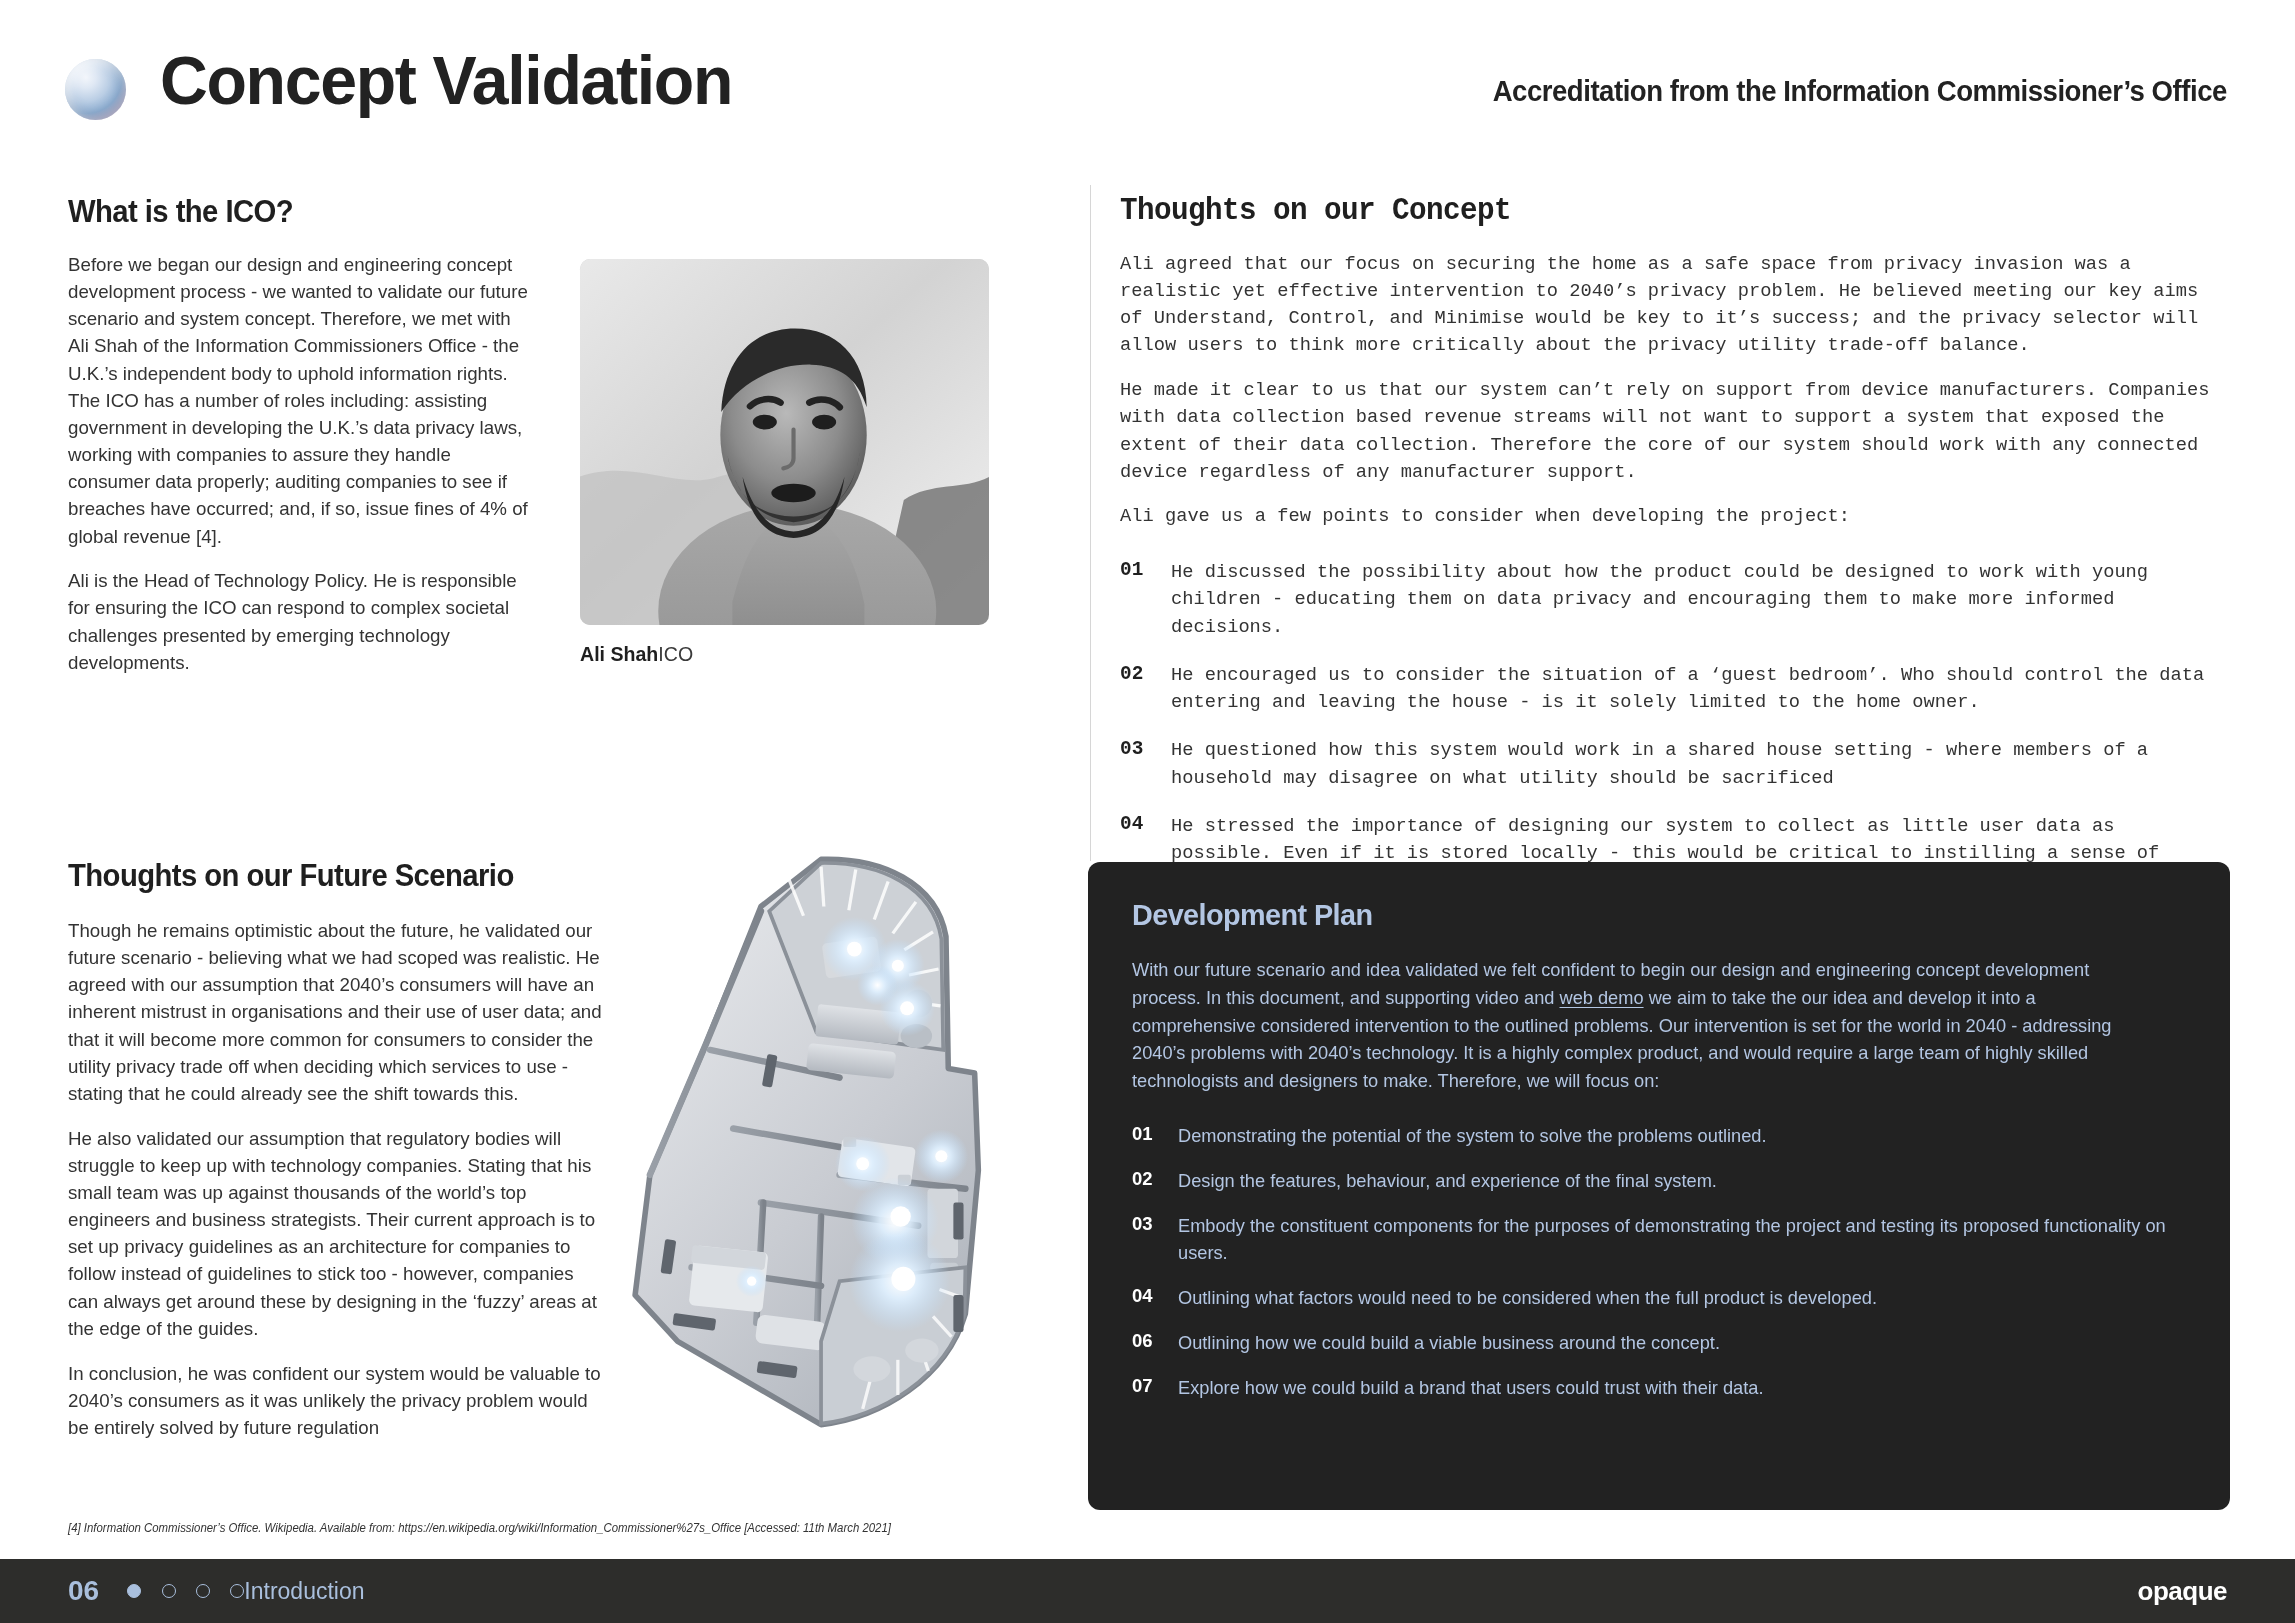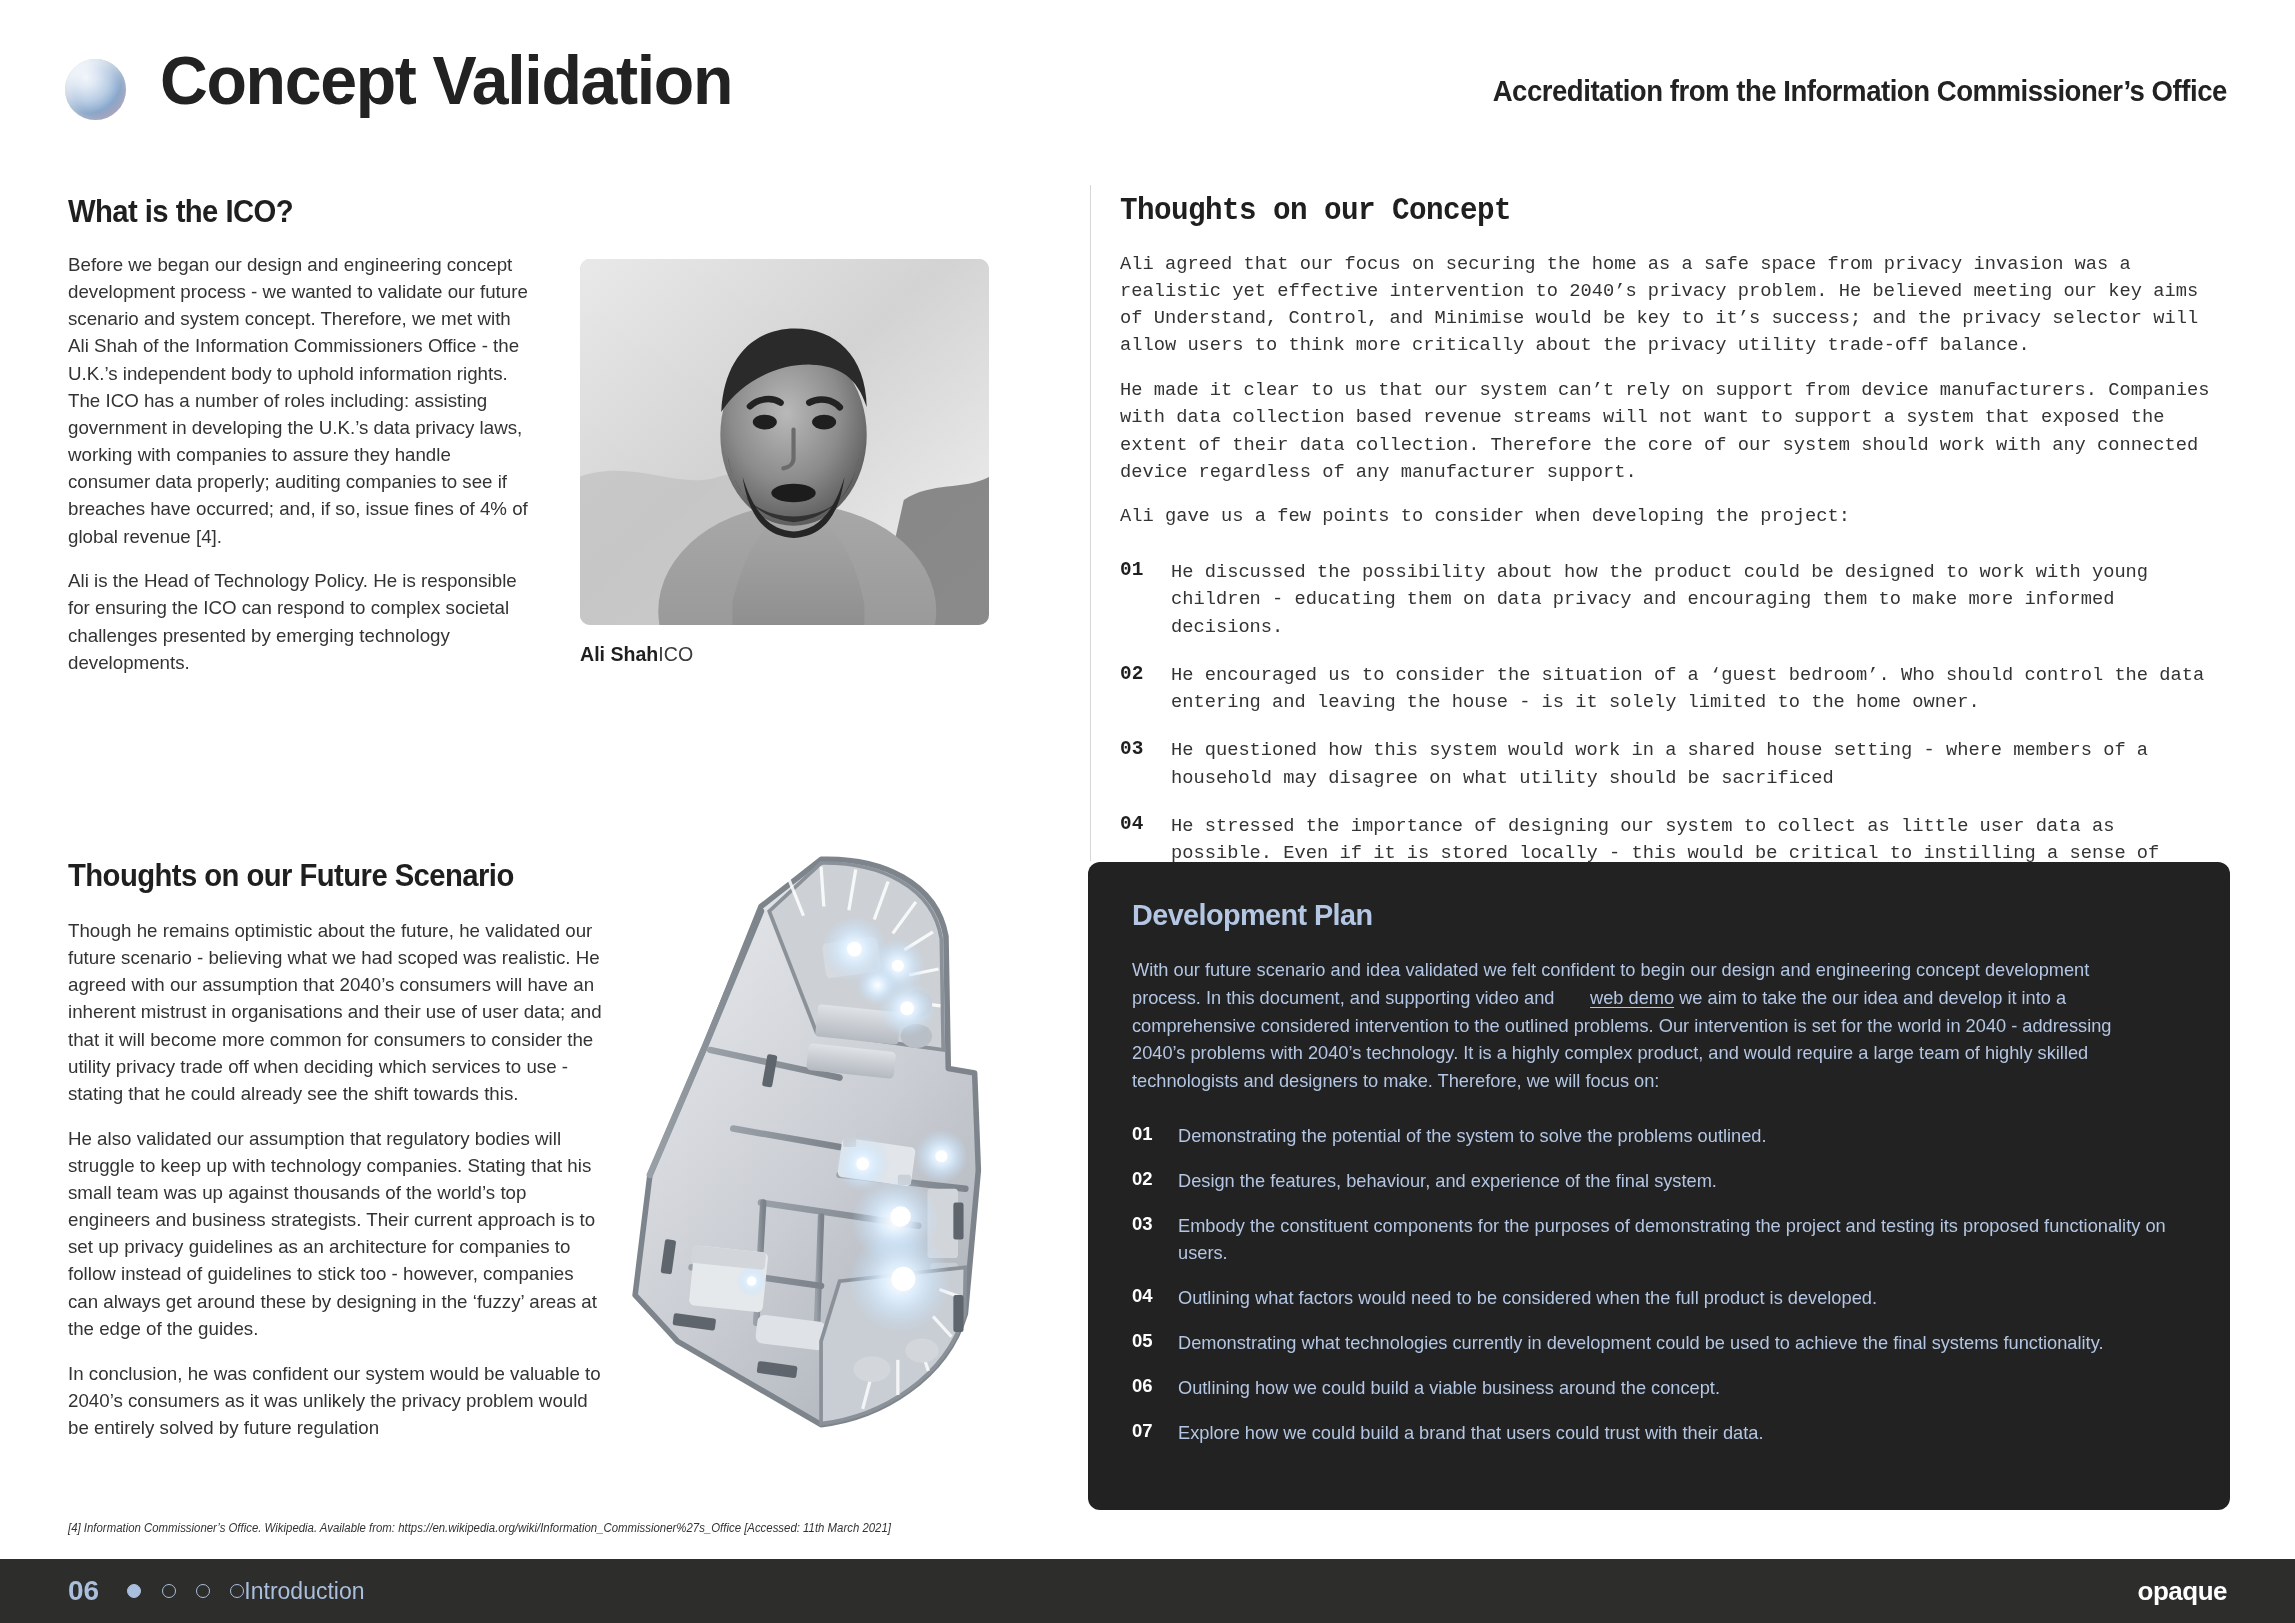--- a/index.html
+++ b/index.html
@@ -104,21 +104,21 @@
   }
   .devcard h2 {
     font-size:30px; font-weight:700; letter-spacing:-0.6px; color:#b3c6e3;
     transform: scaleX(0.96); transform-origin:left center; white-space:nowrap;
     margin-bottom:24px;
   }
   .devcard p.devbody {
     font-size:18.5px; line-height:1.5; color:#b3c6e3; width:1036px;
     transform: scaleX(0.985); transform-origin:left top;
   }
-  .devcard a.weblink { color:#b3c6e3; text-decoration:underline; text-underline-offset:3.2px;margin-left:31px; }
+  .devcard a.weblink { color:#b3c6e3; text-decoration:underline; text-underline-offset:3.2px; }
   .devlist { margin-top:27px; }
   .devrow { display:flex; align-items:flex-start; margin-bottom:17.6px; }
   .devrow:last-child { margin-bottom:4px; }
   .devnum {
     flex:0 0 46px; font-size:18.5px; font-weight:700; color:#ffffff; padding-top:0.9px;
   }
   .devtext {
     flex:1; font-size:18.5px; line-height:1.48; color:#b3c6e3;
     transform: scaleX(0.985); transform-origin:left top;
   }
@@ -368,24 +368,20 @@
       </div>
       <div class="devrow">
         <div class="devnum">03</div>
         <div class="devtext">Embody the constituent components for the purposes of demonstrating the project and testing its proposed functionality on users.</div>
       </div>
       <div class="devrow">
         <div class="devnum">04</div>
         <div class="devtext">Outlining what factors would need to be considered when the full product is developed.</div>
       </div>
       <div class="devrow">
-        <div class="devnum">05</div>
-        <div class="devtext">Demonstrating what technologies currently in development could be used to achieve the final systems functionality.</div>
-      </div>
-      <div class="devrow">
         <div class="devnum">06</div>
         <div class="devtext">Outlining how we could build a viable business around the concept.</div>
       </div>
       <div class="devrow">
         <div class="devnum">07</div>
         <div class="devtext">Explore how we could build a brand that users could trust with their data.</div>
       </div>
     </div>
   </div>
 

